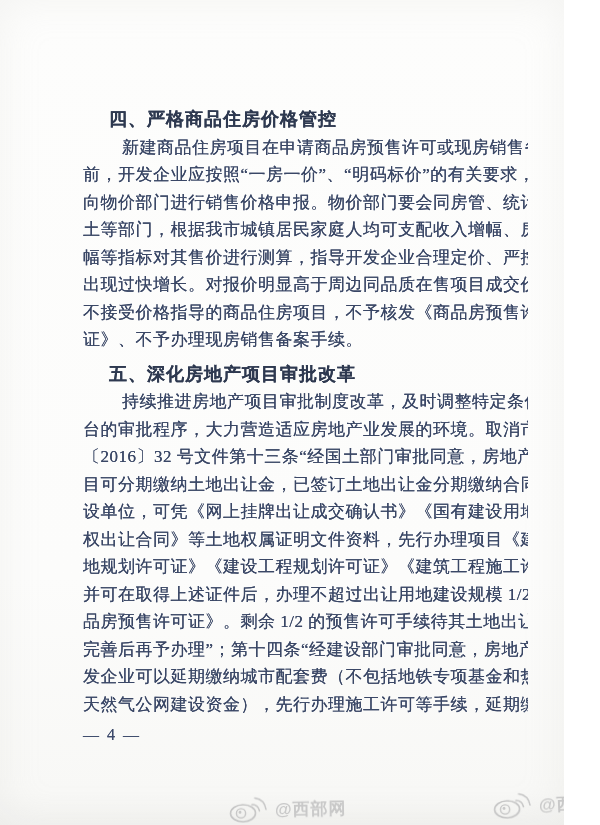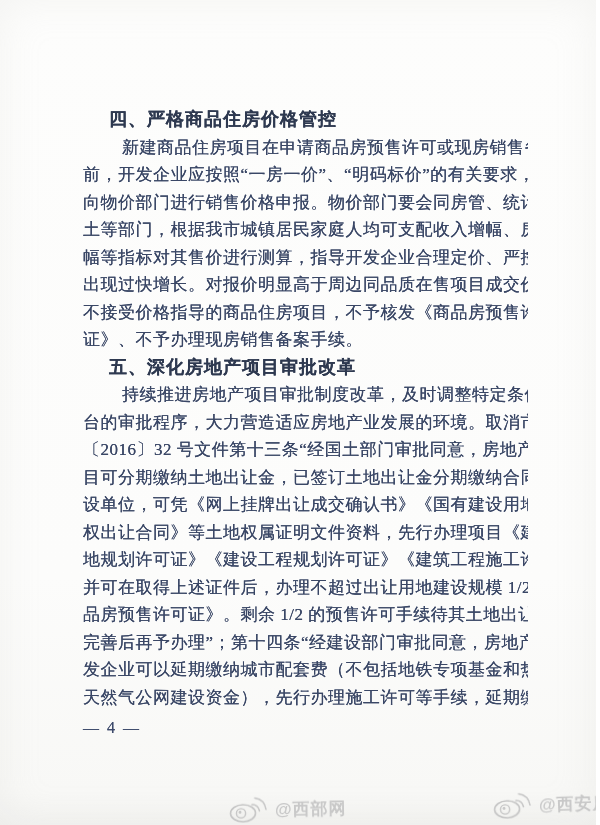--- a/index.html
+++ b/index.html
@@ -7,36 +7,35 @@
     width:600px;height:825px;
     font-family:"Liberation Serif", serif;
     background:#ffffff;
     overflow:hidden;
   }
   .page{
     position:relative;width:564px;height:825px;
     background:linear-gradient(180deg,#fdfdfc 0%,#fcfcfb 70%,#f8f8f6 96%,#f4f4f2 100%);
     box-shadow:inset 0 0 40px rgba(200,200,195,.18);
     overflow:hidden;
-    padding-left:32px;
   }
   .textblock{
     position:absolute;left:83px;top:106px;width:445px;
     color:#3a4766;
   }
   .heading{
     margin:0;padding:0 0 0 26px;
     font-family:"Liberation Sans", sans-serif;
     font-weight:bold;font-size:18px;line-height:27.5px;
     color:#2e3950;
     letter-spacing:1px;
     text-shadow:0 0 .4px #2e3950;
     white-space:nowrap;
   }
-  .heading.second{}
+  .heading.second{margin-top:7px;}
   .para{margin:0;}
   .line{
     font-size:17px;line-height:27.5px;height:27.5px;
     text-align:justify;text-align-last:justify;
     text-justify:inter-character;
     letter-spacing:.5px;
     text-shadow:0 0 .4px #3a4766;
     overflow:hidden;white-space:nowrap;
   }
   .line.indent{padding-left:39px;}

